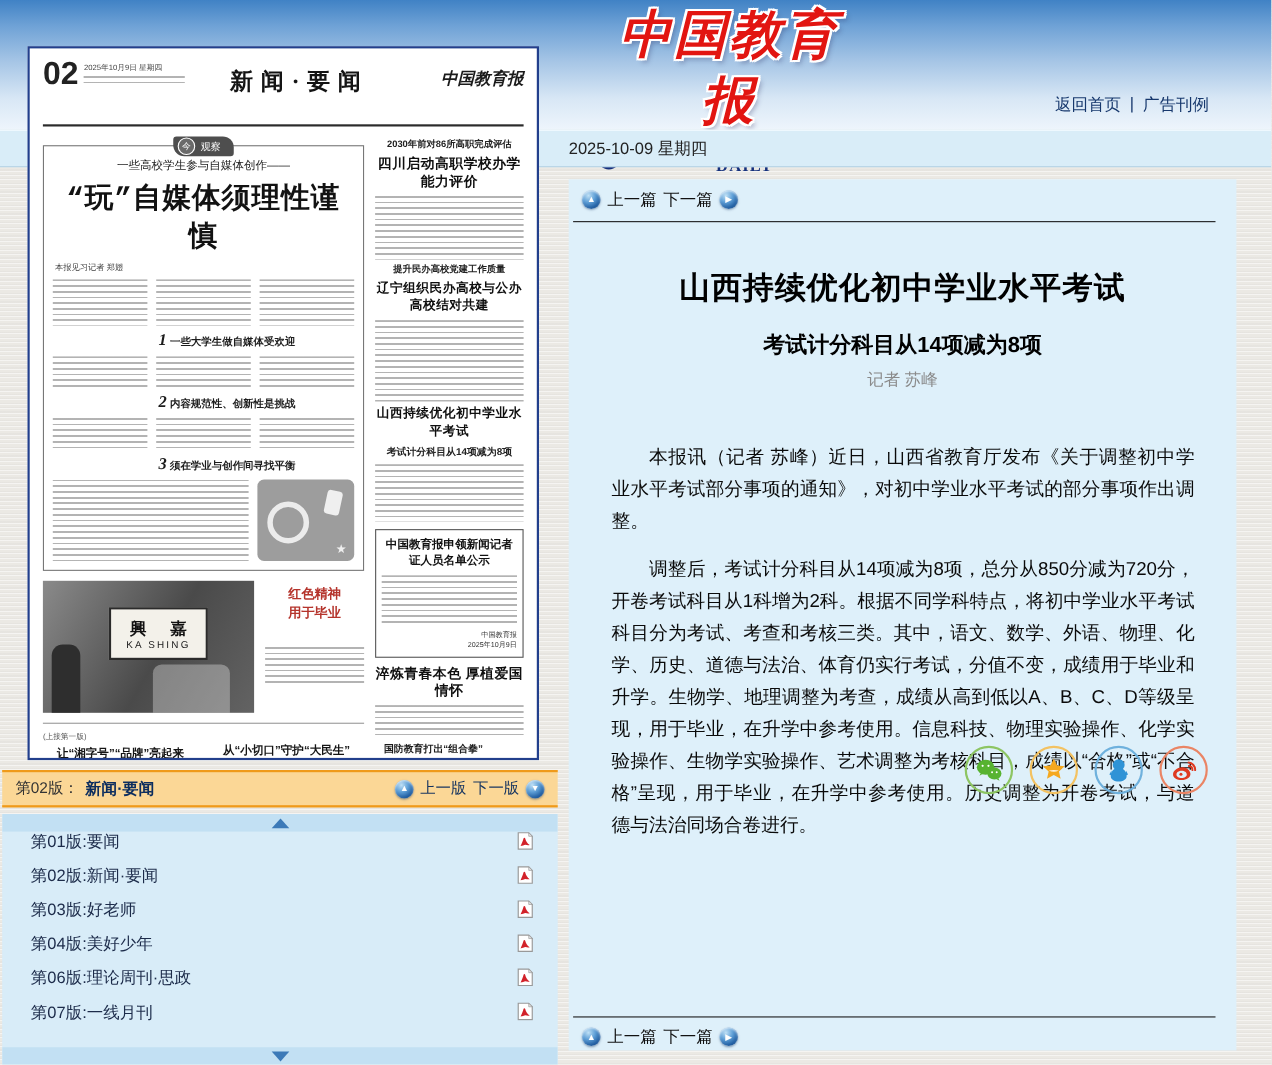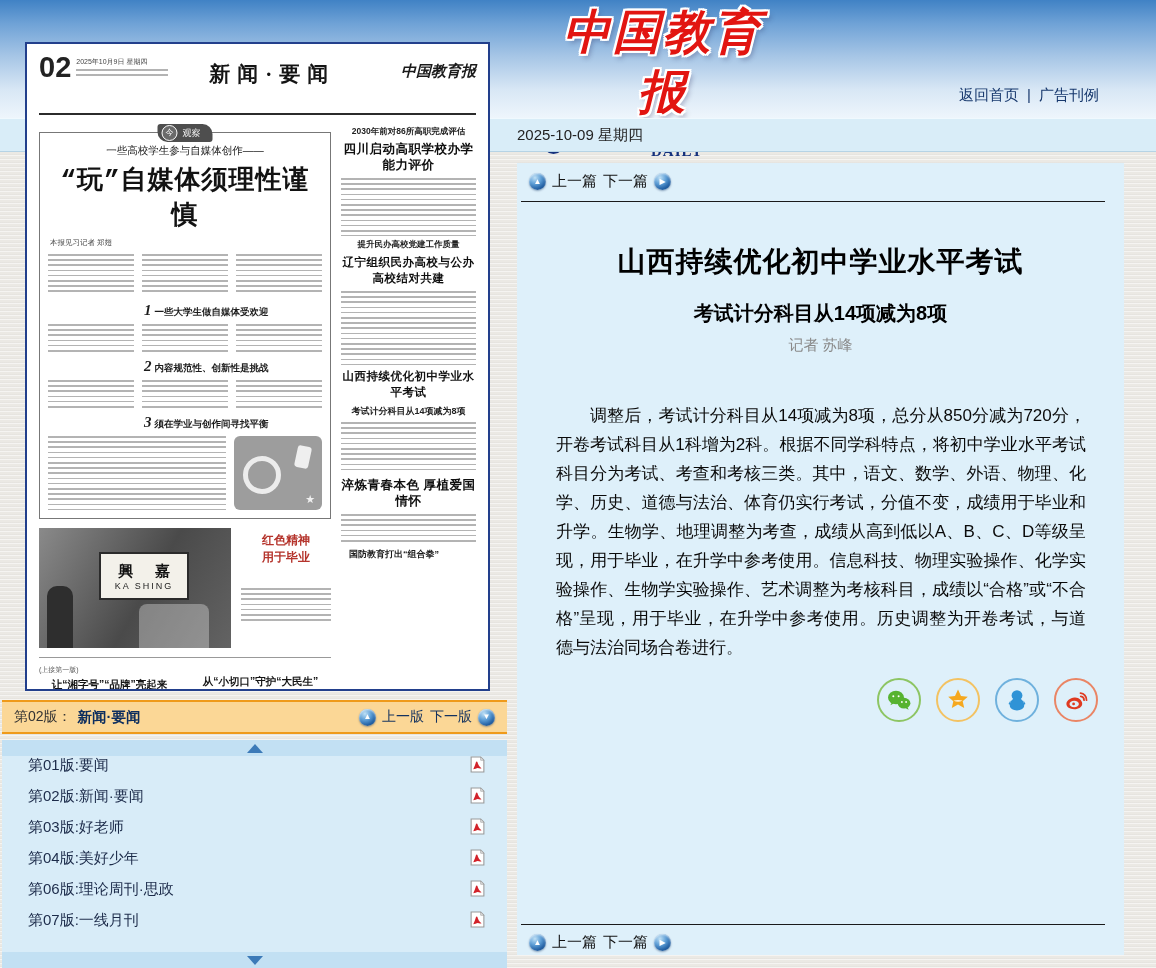--- a/index.html
+++ b/index.html
@@ -251,20 +251,28 @@
       <div class="p-right">
         <div class="rk">2030年前对86所高职完成评估</div>
         <div class="rh">四川启动高职学校办学能力评价</div>
         <div class="tx" style="height:58px"></div>
         <div class="rk">提升民办高校党建工作质量</div>
         <div class="rh small">辽宁组织民办高校与公办高校结对共建</div>
         <div class="tx" style="height:74px"></div>
         <div class="rh small">山西持续优化初中学业水平考试</div>
         <div class="rdeck">考试计分科目从14项减为8项</div>
         <div class="tx" style="height:52px"></div>
+        <div class="notice">
+          <div class="notice-h">中国教育报申领新闻记者证人员名单公示</div>
+          <div class="tx"></div>
+          <div class="notice-sign">
+            <div>中国教育报</div>
+            <div>2025年10月9日</div>
+          </div>
+        </div>
         <div class="rh">淬炼青春本色 厚植爱国情怀</div>
         <div class="tx" style="height:30px"></div>
         <div class="rsub">国防教育打出“组合拳”</div>
 
       </div>
     </div>
   </div>
 
   <div class="edbar">
     <span class="cur">第02版：</span>
@@ -354,20 +362,21 @@
       <span class="navlbl">下一篇</span>
       <span class="sphere">▶</span>
     </div>
     <div class="hr top"></div>
 
     <div class="a-title">山西持续优化初中学业水平考试</div>
     <div class="a-sub">考试计分科目从14项减为8项</div>
     <div class="a-author">记者 苏峰</div>
 
     <div class="a-body">
+      <p>本报讯（记者 苏峰）近日，山西省教育厅发布《关于调整初中学业水平考试部分事项的通知》，对初中学业水平考试的部分事项作出调整。</p>
       <p>调整后，考试计分科目从14项减为8项，总分从850分减为720分，开卷考试科目从1科增为2科。根据不同学科特点，将初中学业水平考试科目分为考试、考查和考核三类。其中，语文、数学、外语、物理、化学、历史、道德与法治、体育仍实行考试，分值不变，成绩用于毕业和升学。生物学、地理调整为考查，成绩从高到低以A、B、C、D等级呈现，用于毕业，在升学中参考使用。信息科技、物理实验操作、化学实验操作、生物学实验操作、艺术调整为考核科目，成绩以“合格”或“不合格”呈现，用于毕业，在升学中参考使用。历史调整为开卷考试，与道德与法治同场合卷进行。</p>
     </div>
 
     <div class="share">
       <span class="sicon wechat">
         <svg width="26" height="26" viewBox="0 0 26 26">
           <g fill="#57b331">
             <ellipse cx="10" cy="10.5" rx="8" ry="6.8"></ellipse>
             <path d="M6 15l-1.6 3.2 3.2-1.7z"></path>
             <ellipse cx="18" cy="16.2" rx="6.4" ry="5.4"></ellipse>

